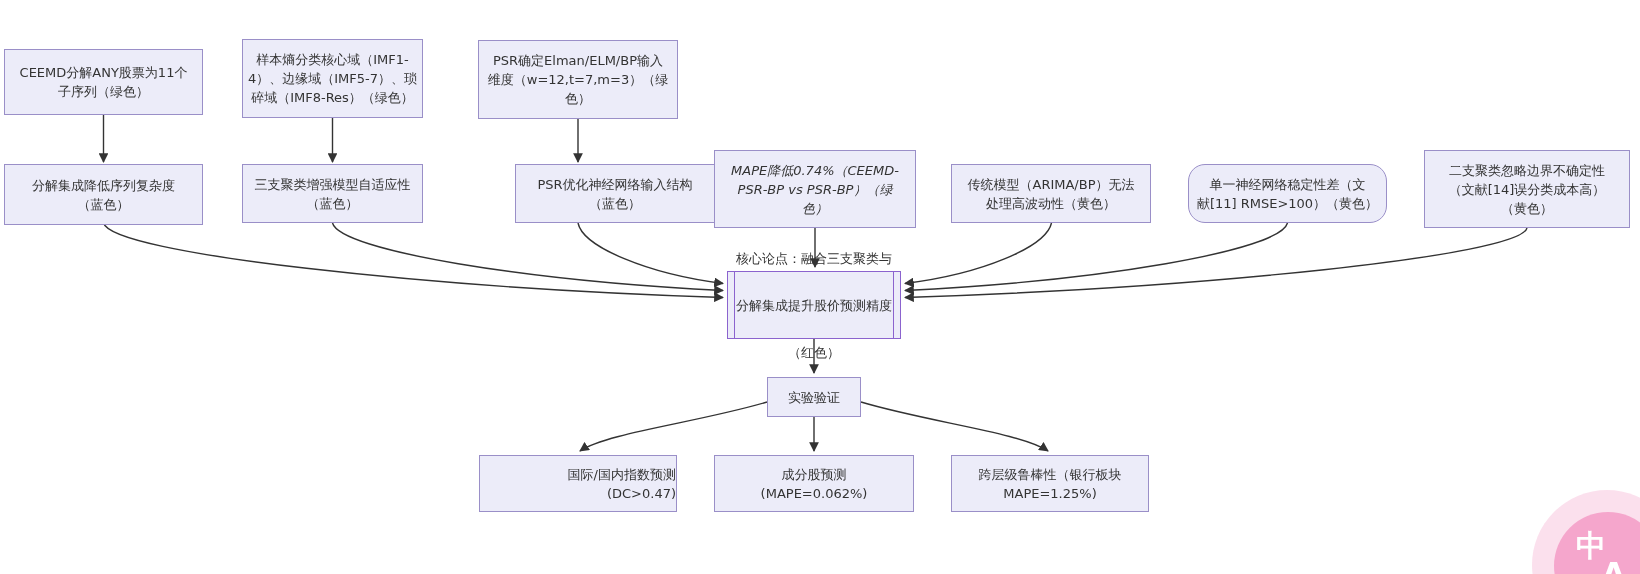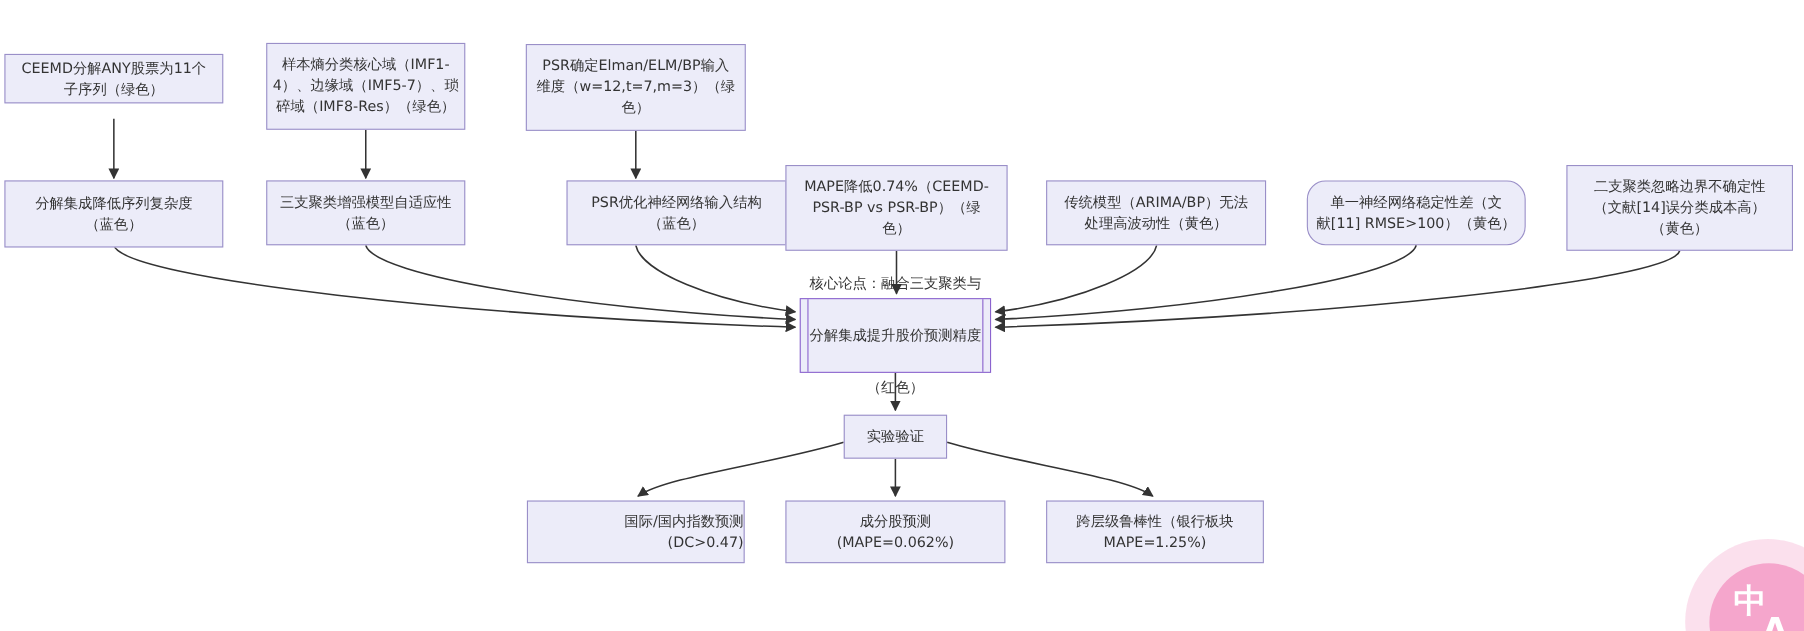--- a/index.html
+++ b/index.html
@@ -52,27 +52,27 @@
     content: "";
     position: absolute;
     top: 0; bottom: 0;
     width: 0;
     border-left: 1.5px solid var(--core-border);
   }
   .node-core::before { left: 6px; }
   .node-core::after  { right: 6px; }
 
   
-  #n-ceemd          { left:   4px; top:  49px; width: 199px; height: 45px; align-items: center; }
+  #n-ceemd          { left:   4px; top:  49px; width: 199px; height: 66px; align-items: center; }
   #n-sample-entropy { left: 242px; top:  39px; width: 181px; height: 79px; }
   #n-psr-dim        { left: 478px; top:  40px; width: 200px; height: 79px; }
   #n-decomp         { left:   4px; top: 164px; width: 199px; height: 61px; }
   #n-three-way      { left: 242px; top: 164px; width: 181px; height: 59px; }
   #n-psr-opt        { left: 478px; top: 164px; width: 200px; height: 59px; margin-left: 37px; }
-  #n-mape           { left: 714px; top: 150px; width: 202px; height: 78px; }
+  #n-mape           { left: 714px; top: 150px; width: 202px; height: 78px; font-style: italic; }
   #n-traditional    { left: 951px; top: 164px; width: 200px; height: 59px; }
   #n-single-nn      { left:1188px; top: 164px; width: 199px; height: 59px; border-radius: 17px; }
   #n-two-way        { left:1424px; top: 150px; width: 206px; height: 78px; }
   #n-core           { left: 727px; top: 271px; width: 174px; height: 68px; gap: 28px; }
   #n-experiment     { left: 767px; top: 377px; width:  94px; height: 40px; }
   #n-index-pred     { left: 479px; top: 455px; width: 198px; height: 57px; align-items: flex-end; }
   #n-component-pred { left: 714px; top: 455px; width: 200px; height: 57px; }
   #n-robustness     { left: 951px; top: 455px; width: 198px; height: 57px; }
 
   

